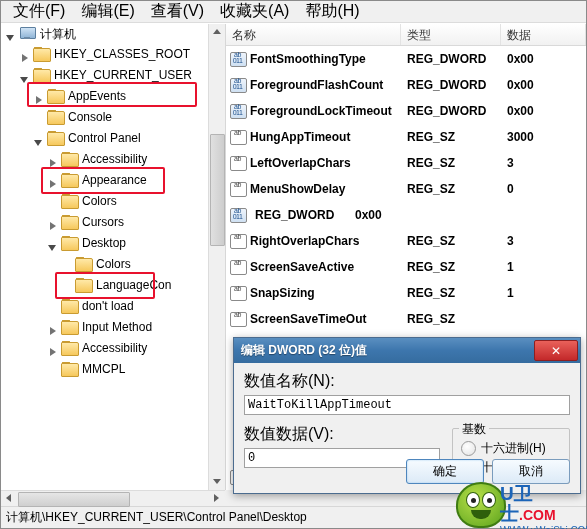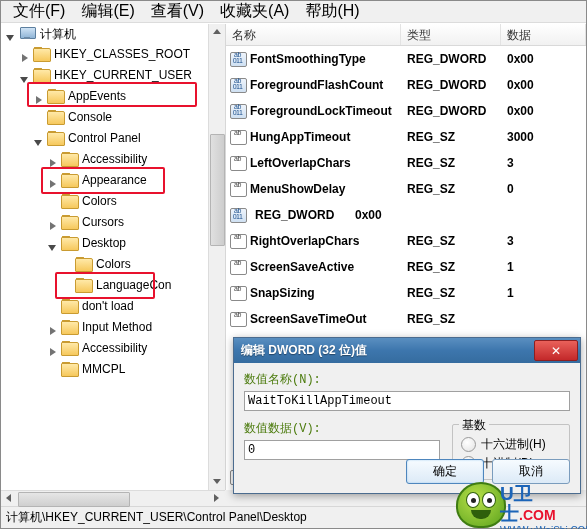--- a/index.html
+++ b/index.html
@@ -196,21 +196,21 @@
   .dlg-close{
     width:42px;height:19px;margin:0 2px 0 0;
     background:linear-gradient(to bottom,#e9615a,#c3282a);
     border:1px solid #8d1f20;border-radius:2px;
     color:#fff;font-size:12px;display:flex;align-items:center;justify-content:center;
   }
   .dlg-body{
     position:absolute;left:0;top:25px;right:0;bottom:0;
     background:#f0f0f0;padding:8px 10px 0 10px;box-sizing:border-box;
   }
-  .flabel{font-size:12px;color:#4d7c0f;margin-bottom:3px;font-family:Liberation Mono, monospace;}
+  .flabel{font-size:16px;color:#000000;margin-bottom:3px;}
   .ftext{
     width:100%;height:20px;box-sizing:border-box;
     border:1px solid #a0a0a0;background:#fff;
     font-size:12px;color:#000;padding:2px 3px;
     font-family:"Liberation Mono","DejaVu Sans Mono",monospace;
   }
   .row2{display:flex;margin-top:7px;}
   .col-left{flex:1 1 auto;padding-right:12px;}
   .col-right{width:118px;flex:0 0 118px;}
   .group{

